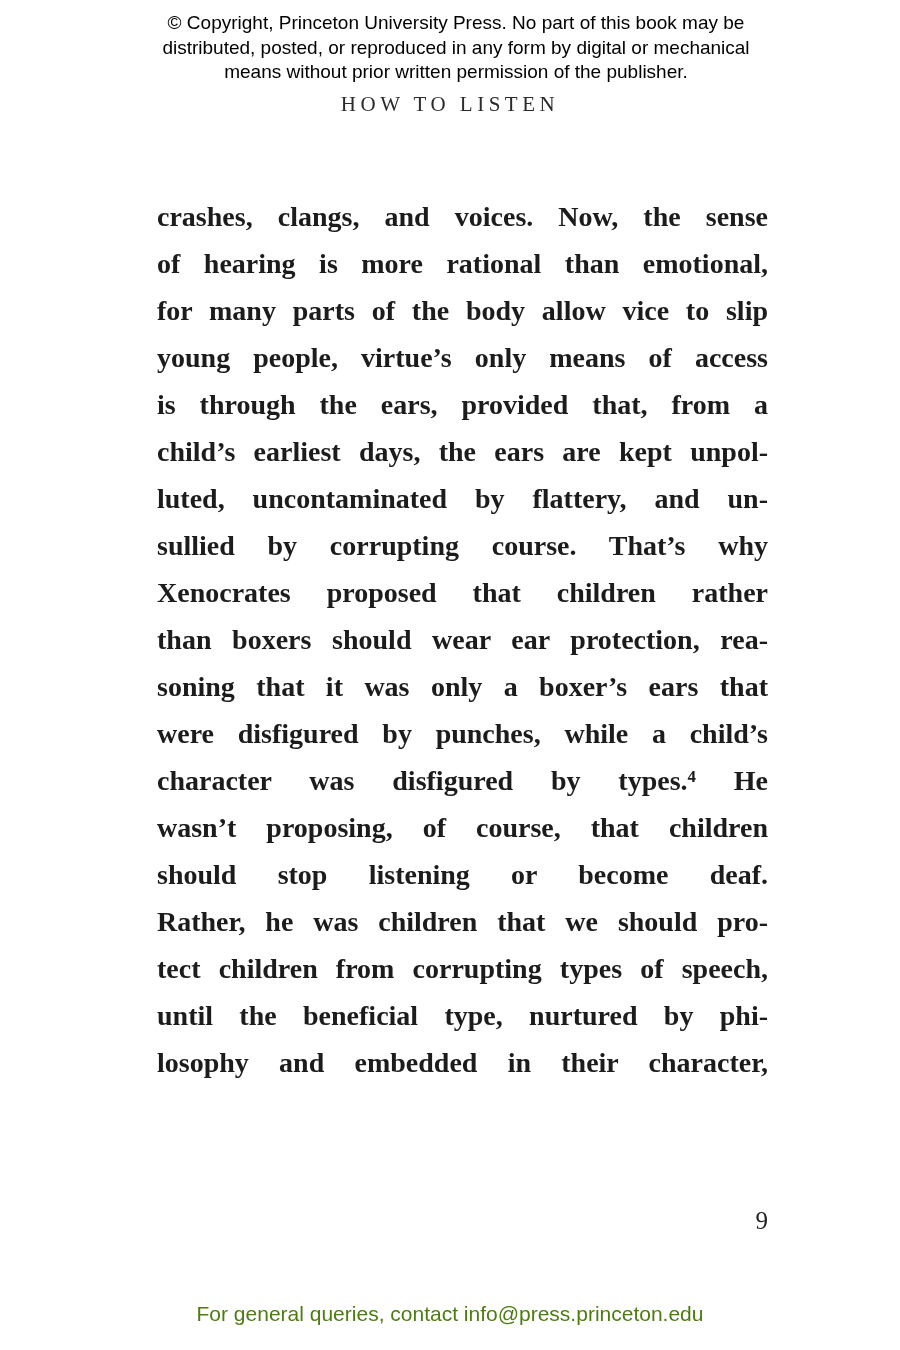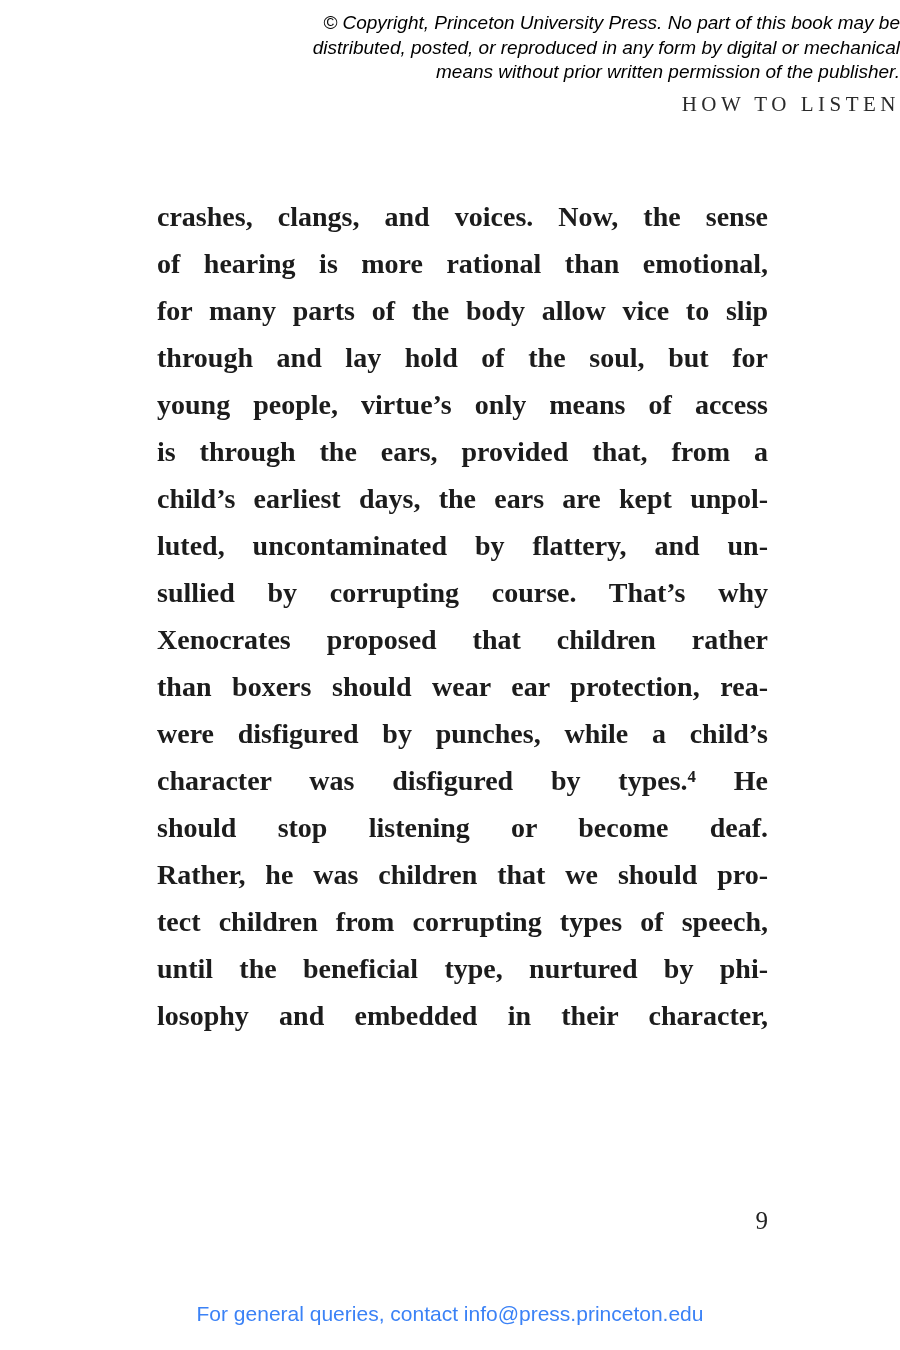--- a/index.html
+++ b/index.html
@@ -13,33 +13,32 @@
     position: relative;
     font-family: "Liberation Serif", "DejaVu Serif", serif;
     color: #1b1b1b;
     overflow: hidden;
   }
   .copyright-notice {
     position: absolute;
     top: 11px;
     left: 12px;
     right: 0;
-    text-align: right;
+    text-align: center;
     font-family: "Liberation Sans", "DejaVu Sans", sans-serif;
     font-size: 19px;
     line-height: 24.5px;
     color: #000000;
-    font-style: italic;
   }
   .running-head {
     position: absolute;
     top: 92px;
     left: 0;
     right: 0;
-    text-align: right;
+    text-align: center;
     font-family: "Liberation Serif", "DejaVu Serif", serif;
     font-size: 21px;
     letter-spacing: 4.5px;
     color: #2a2a2a;
   }
   .body-text {
     position: absolute;
     top: 193px;
     left: 157px;
     width: 611px;
@@ -65,48 +64,49 @@
     color: #222222;
   }
   .footer-contact {
     position: absolute;
     top: 1302px;
     left: 0;
     right: 0;
     text-align: center;
     font-family: "Liberation Sans", "DejaVu Sans", sans-serif;
     font-size: 21px;
-    color: #3b82f6;
+    color: #4d7c0f;
   }
 </style>
 </head>
 <body>
 
 <div class="copyright-notice">
   <div>© Copyright, Princeton University Press. No part of this book may be</div>
   <div>distributed, posted, or reproduced in any form by digital or mechanical</div>
   <div>means without prior written permission of the publisher.</div>
 </div>
 
 <div class="running-head">HOW TO LISTEN</div>
 
 <div class="body-text">
   <div class="body-line">crashes, clangs, and voices. Now, the sense</div>
   <div class="body-line">of hearing is more rational than emotional,</div>
   <div class="body-line">for many parts of the body allow vice to slip</div>
-  <div class="body-line">through and lay hold of the soul, but for</div>
   <div class="body-line">young people, virtue’s only means of access</div>
   <div class="body-line">is through the ears, provided that, from a</div>
   <div class="body-line">child’s earliest days, the ears are kept unpol-</div>
   <div class="body-line">luted, uncontaminated by flattery, and un-</div>
   <div class="body-line">sullied by corrupting course. That’s why</div>
   <div class="body-line">Xenocrates proposed that children rather</div>
   <div class="body-line">than boxers should wear ear protection, rea-</div>
+  <div class="body-line">soning that it was only a boxer’s ears that</div>
   <div class="body-line">were disfigured by punches, while a child’s</div>
   <div class="body-line">character was disfigured by types.⁴ He</div>
+  <div class="body-line">wasn’t proposing, of course, that children</div>
   <div class="body-line">should stop listening or become deaf.</div>
   <div class="body-line">Rather, he was children that we should pro-</div>
   <div class="body-line">tect children from corrupting types of speech,</div>
   <div class="body-line">until the beneficial type, nurtured by phi-</div>
   <div class="body-line">losophy and embedded in their character,</div>
 </div>
 
 <div class="page-number">9</div>
 
 <div class="footer-contact">For general queries, contact info@press.princeton.edu</div>

